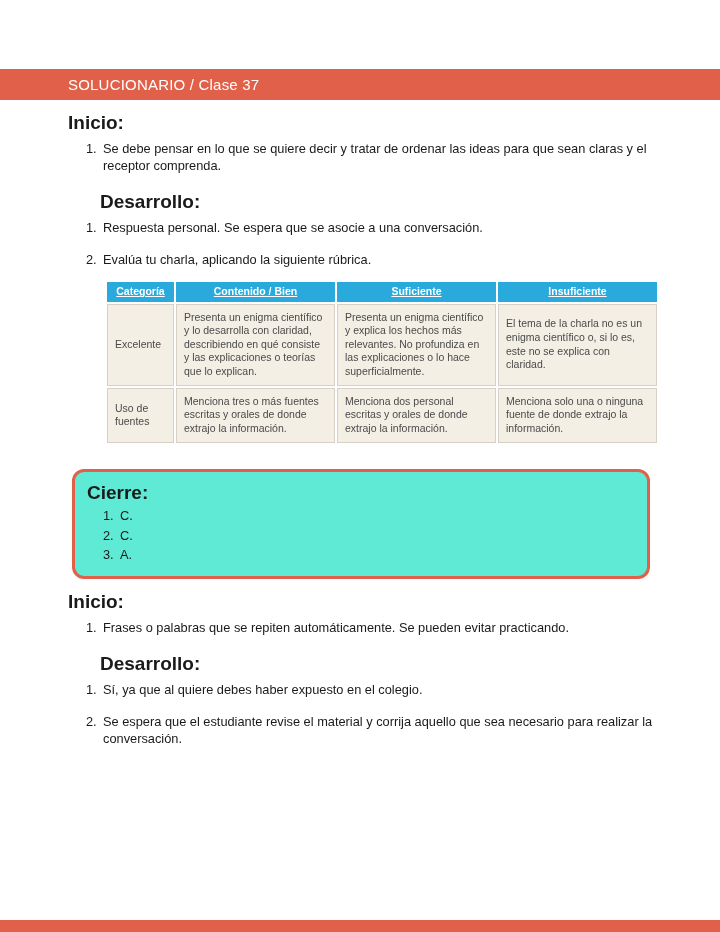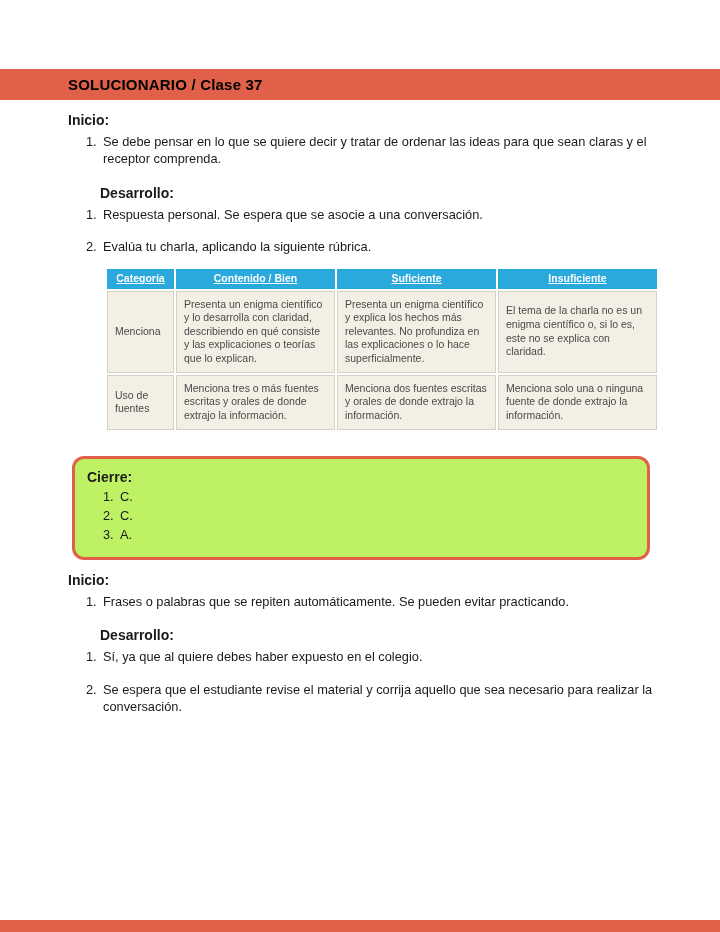--- a/index.html
+++ b/index.html
@@ -8,23 +8,23 @@
   .page {
     position:relative; width:720px; height:932px;
     background:#ffffff; overflow:hidden; margin:0 auto;
   }
   .band {
     height:31px; background:var(--accent,#e0604a);
     display:flex; align-items:center; padding-left:68px;
   }
   .band1 { margin-top:69px; }
   .band2 { margin-top:40px; }
-  .band-title { color:#000000; font-weight:bold; font-size:15px; letter-spacing:0.2px; }
+  .band-title { color:#ffffff; font-weight:normal; font-size:15px; letter-spacing:0.2px; }
   .content { padding:0 67px 0 68px; }
-  .section-label { font-weight:bold; font-size:14px; margin-top:11px; line-height:1.3; }
+  .section-label { font-weight:bold; font-size:19px; margin-top:11px; line-height:1.3; }
   .oli { display:flex; font-size:12.8px; line-height:1.35; margin-top:4px; padding-left:18px; }
   .oli .num { flex:none; width:17px; }
   .oli .txt { flex:1; }
   .gap-md { margin-top:16px;margin-left:32px; }
   .gap-lg { margin-top:15px; }
 
   table.rubric {
     margin:12px 0 0 37px; width:546px;
     border-collapse:separate; border-spacing:2px; table-layout:fixed;
   }
@@ -37,21 +37,21 @@
     background:var(--cell-bg,#f3efe5);
     border:1px solid #d7d1c5;
     color:#4a4a4a; font-size:10.5px; line-height:1.3;
     padding:6px 7px; vertical-align:middle; text-align:left;
   }
   table.rubric td.cat { color:#4a4a4a; }
 
   .cierre-box {
     margin:24px 0 0 4px; width:578px;
     border:3px solid var(--accent,#e0604a); border-radius:12px;
-    padding:9px 14px 13px 12px; background:#bef264;
+    padding:9px 14px 13px 12px; background:#5eead4;
   }
   .cierre-box .section-label { margin-top:0; }
   .cierre-box .oli { margin-top:2px; padding-left:16px; }
 
   .footer-strip {
     position:absolute; left:0; bottom:0; width:100%; height:12px;
     background:var(--accent,#e0604a);
   }
 </style>
 </head>
@@ -91,29 +91,29 @@
       <thead>
         <tr>
           <th>Categoría</th>
           <th>Contenido / Bien</th>
           <th>Suficiente</th>
           <th>Insuficiente</th>
         </tr>
       </thead>
       <tbody>
         <tr>
-          <td class="cat">Menciona</td>
+          <td class="cat">Excelente</td>
           <td>Presenta un enigma científico y lo desarrolla con claridad, describiendo en qué consiste y las explicaciones o teorías que lo explican.</td>
           <td>Presenta un enigma científico y explica los hechos más relevantes. No profundiza en las explicaciones o lo hace superficialmente.</td>
           <td>El tema de la charla no es un enigma científico o, si lo es, este no se explica con claridad.</td>
         </tr>
         <tr>
           <td class="cat">Uso de fuentes</td>
           <td>Menciona tres o más fuentes escritas y orales de donde extrajo la información.</td>
-          <td>Menciona dos fuentes escritas y orales de donde extrajo la información.</td>
+          <td>Menciona dos personal escritas y orales de donde extrajo la información.</td>
           <td>Menciona solo una o ninguna fuente de donde extrajo la información.</td>
         </tr>
       </tbody>
     </table>
 
     <div class="cierre-box">
       <div class="section-label">Cierre:</div>
       <div class="oli">
         <span class="num">1.</span>
         <span class="txt">C.</span>

